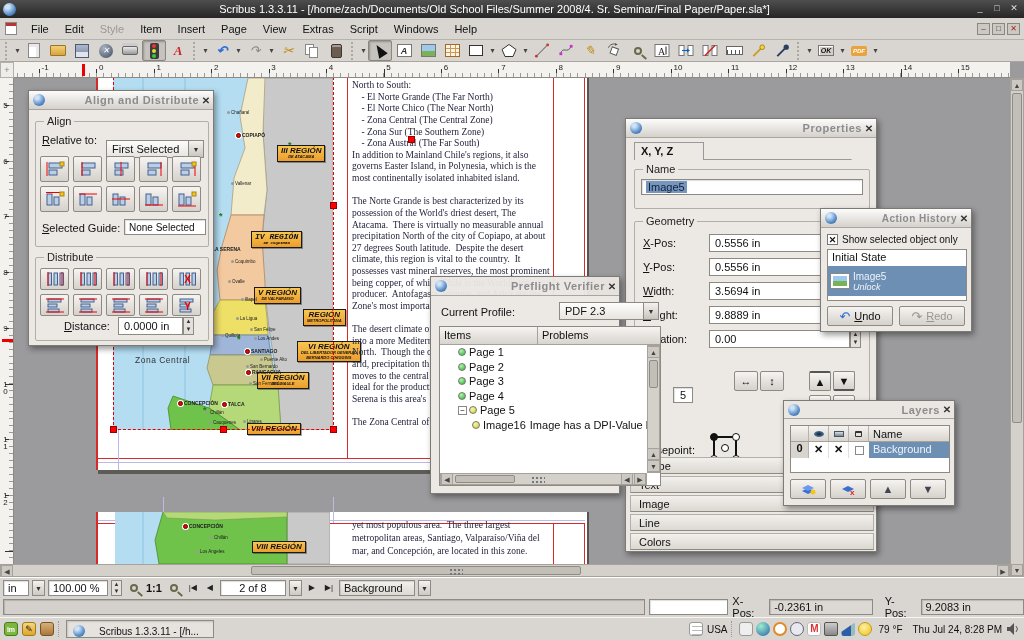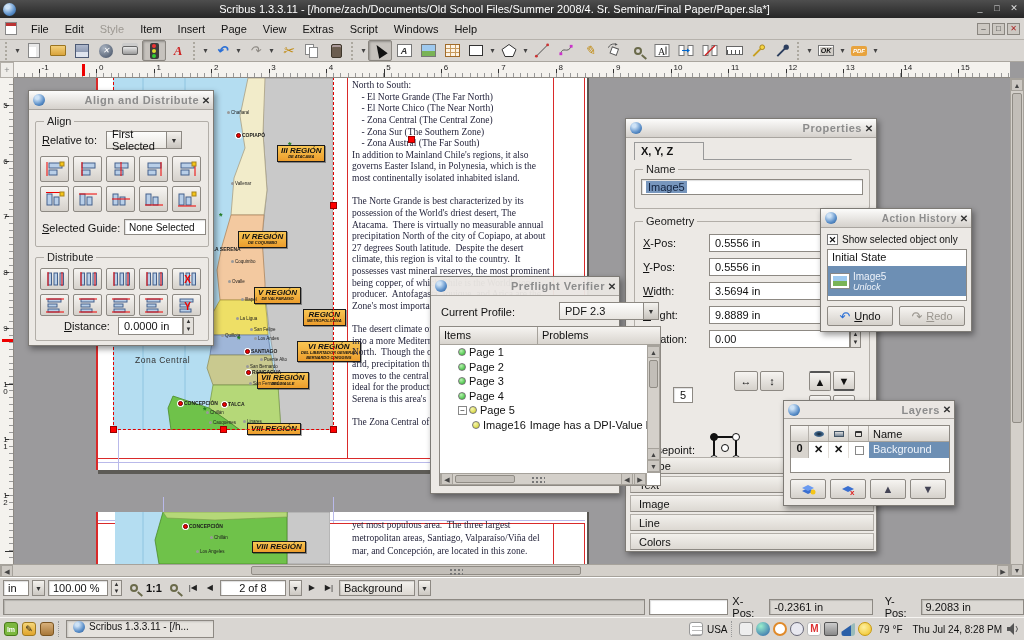--- a/index.html
+++ b/index.html
@@ -82,21 +82,21 @@
   #status2{left:0;top:597px;width:1024px;height:20px;background:#d9d6d2;display:flex;align-items:center;gap:4px;padding-left:3px}
   .fld{background:#fff;border:1px solid #8d8983;box-shadow:inset 1px 1px 1px #00000022;height:16px;display:flex;align-items:center;padding:0 4px}
   .cbtn{width:13px;height:16px;border:1px solid #8d8983;background:linear-gradient(#f4f2ee,#ccc8c2);font-size:7px;text-align:center;line-height:15px;color:#333}
   .spnbox{width:11px;height:16px;border:1px solid #8d8983;background:#e4e1dc;display:flex;flex-direction:column}
   .spnbox i{flex:1;font-style:normal;font-size:6px;line-height:7px;text-align:center;color:#333}
   .navb{width:14px;height:16px;font-size:8px;line-height:15px;text-align:center;color:#222}
   .sunken{border:1px solid #8d8983;box-shadow:inset 1px 1px 1px #00000026;background:#d4d1cc;height:16px}
   
   #taskbar{left:0;top:617px;width:1024px;height:23px;background:#d9d6d2;border-top:1px solid #f6f4f1;display:flex;align-items:center;gap:4px;padding:0 4px}
   .tray-ic{width:14px;height:14px;border-radius:3px;flex:0 0 auto}
-  #task-btn{display:flex;align-items:flex-start;gap:4px;border:1px solid #8d8983;background:#e6e3de;box-shadow:inset 1px 1px 2px #00000022;height:18px;padding:0 6px;width:148px;font-size:10px;overflow:hidden;white-space:nowrap}
+  #task-btn{display:flex;align-items:flex-end;gap:14px;border:1px solid #8d8983;background:#e6e3de;box-shadow:inset 1px 1px 2px #00000022;height:18px;padding:0 6px;width:148px;font-size:10px;overflow:hidden;white-space:nowrap}
   .tsep{width:4px;height:16px;border-left:1px dotted #999}
   
   .dlg{position:absolute;background:#ece9e5;border:1px solid #7d7a75;box-shadow:2px 3px 6px rgba(0,0,0,.4)}
   .dlg-title{height:19px;background:linear-gradient(#fcfcfb,#d5d1cc);border-bottom:1px solid #a9a5a0;display:flex;align-items:center;position:relative}
   .dlg-title.trans{background:rgba(233,230,226,.78)}
   .dlg-title .t{flex:1;text-align:right;color:#8c8c8c;font-weight:bold;font-size:11px;letter-spacing:.5px}
   .globe{width:12px;height:12px;border-radius:50%;background:radial-gradient(circle at 35% 30%,#cde2f6 15%,#5b8fc9 60%,#24568f);margin-left:4px;flex:0 0 auto}
   .dx{width:14px;color:#333;font-weight:bold;font-size:10px;text-align:center;flex:0 0 auto}
   .grp{position:absolute;border:1px solid #b2aea8;border-radius:2px}
   .grp>.glabel{position:absolute;top:-7px;left:8px;background:#ece9e5;padding:0 3px;font-size:11px;color:#222}
@@ -380,21 +380,21 @@
     <path d="M48,0 L172,0 L172,52 L44,52 L40,28 Z" fill="#6fc24a" stroke="#4a8a2a" stroke-width="0.8"></path>
     <path d="M48,0 L172,0 L172,5 L100,8 L52,6 Z" fill="#b5d878" stroke="#7a9a4a" stroke-width="0.6"></path>
   </svg>
 
   <div class="abs" id="map-notes" style="left:0;top:0;width:996px;height:486px;pointer-events:none">
       <span id="zona-central" style="left: 121px; top: 277px;">Zona Central</span>
       <div class="maplabel" style="left: 263px; top: 67px;">
         <div>III REGIÓN</div>
         <div class="sub">DE ATACAMA</div>
       </div>
-      <div class="maplabel" style="left: 224px; top: 153px;">
+      <div class="maplabel" style="left: 237px; top: 153px; font-family: Liberation Mono, monospace;">
         <div>IV REGIÓN</div>
         <div class="sub">DE COQUIMBO</div>
       </div>
       <div class="maplabel" style="left: 240px; top: 209px;">
         <div>V REGIÓN</div>
         <div class="sub">DE VALPARAISO</div>
       </div>
       <div class="maplabel" style="left: 273px; top: 231px; margin-left: 16px;">
         <div>REGIÓN</div>
         <div class="sub">METROPOLITANA</div>
@@ -640,21 +640,21 @@
 
 <div class="dlg" style="left:28px;top:90px;width:186px;height:256px;z-index:40">
   <div class="dlg-title">
     <span class="globe"></span>
     <span class="t">Align and Distribute</span>
     <span class="dx">✕</span>
   </div>
   <div class="grp" style="left:6px;top:30px;width:174px;height:126px">
     <span class="glabel">Align</span>
     <span class="lbl mn" style="left:6px;top:12px">Relative to:</span>
-    <span class="combo" style="left:70px;top:9px;width:76px">
+    <span class="combo" style="left:70px;top:18px;width:98px">
       <span class="cf">First Selected</span>
       <span class="cb">▼</span>
     </span>
     <div id="align-btns" style="position:absolute;left:4px;top:34px;width:166px;display:flex;flex-wrap:wrap;gap:4px">
         <span class="ibtn" style="position: relative; width: 29px; height: 26px;">
           <svg width="20" height="16" viewBox="0 0 20 16">
             <rect x="4" y="2" width="13" height="5" fill="#b9cfe8" stroke="#44608c"></rect>
             <rect x="4" y="9" width="8" height="5" fill="#b9cfe8" stroke="#44608c"></rect>
             <line x1="2" y1="1" x2="2" y2="15" stroke="#e00"></line>
             <rect x="15" y="1" width="4" height="4" fill="#f5c518" stroke="#a8831a"></rect>

